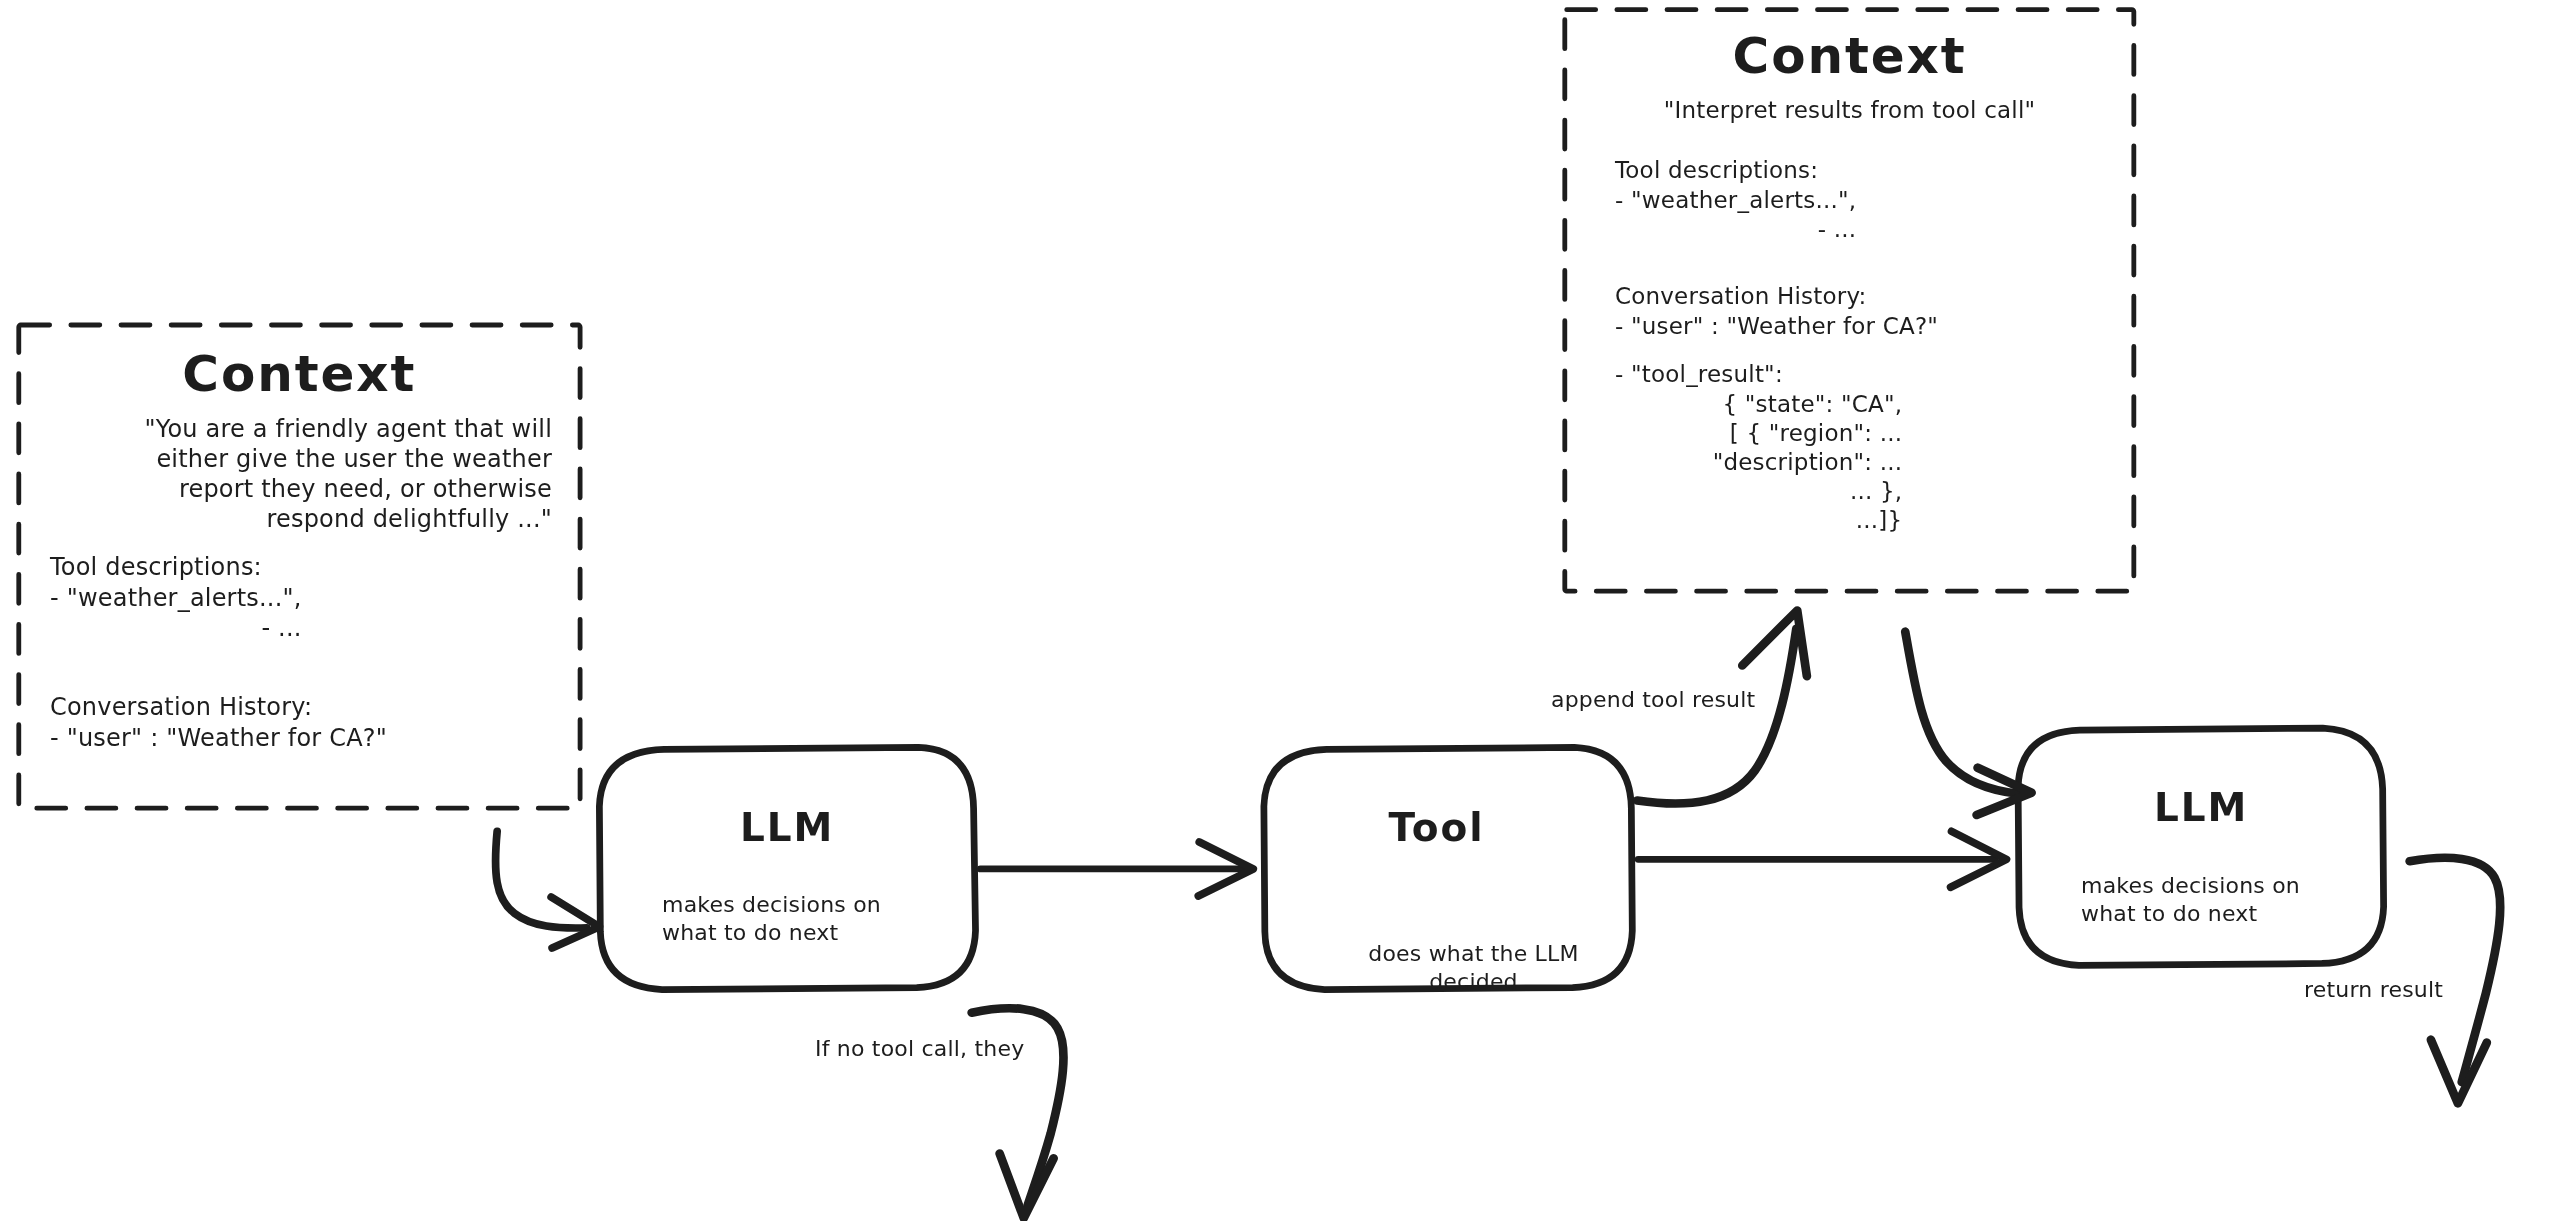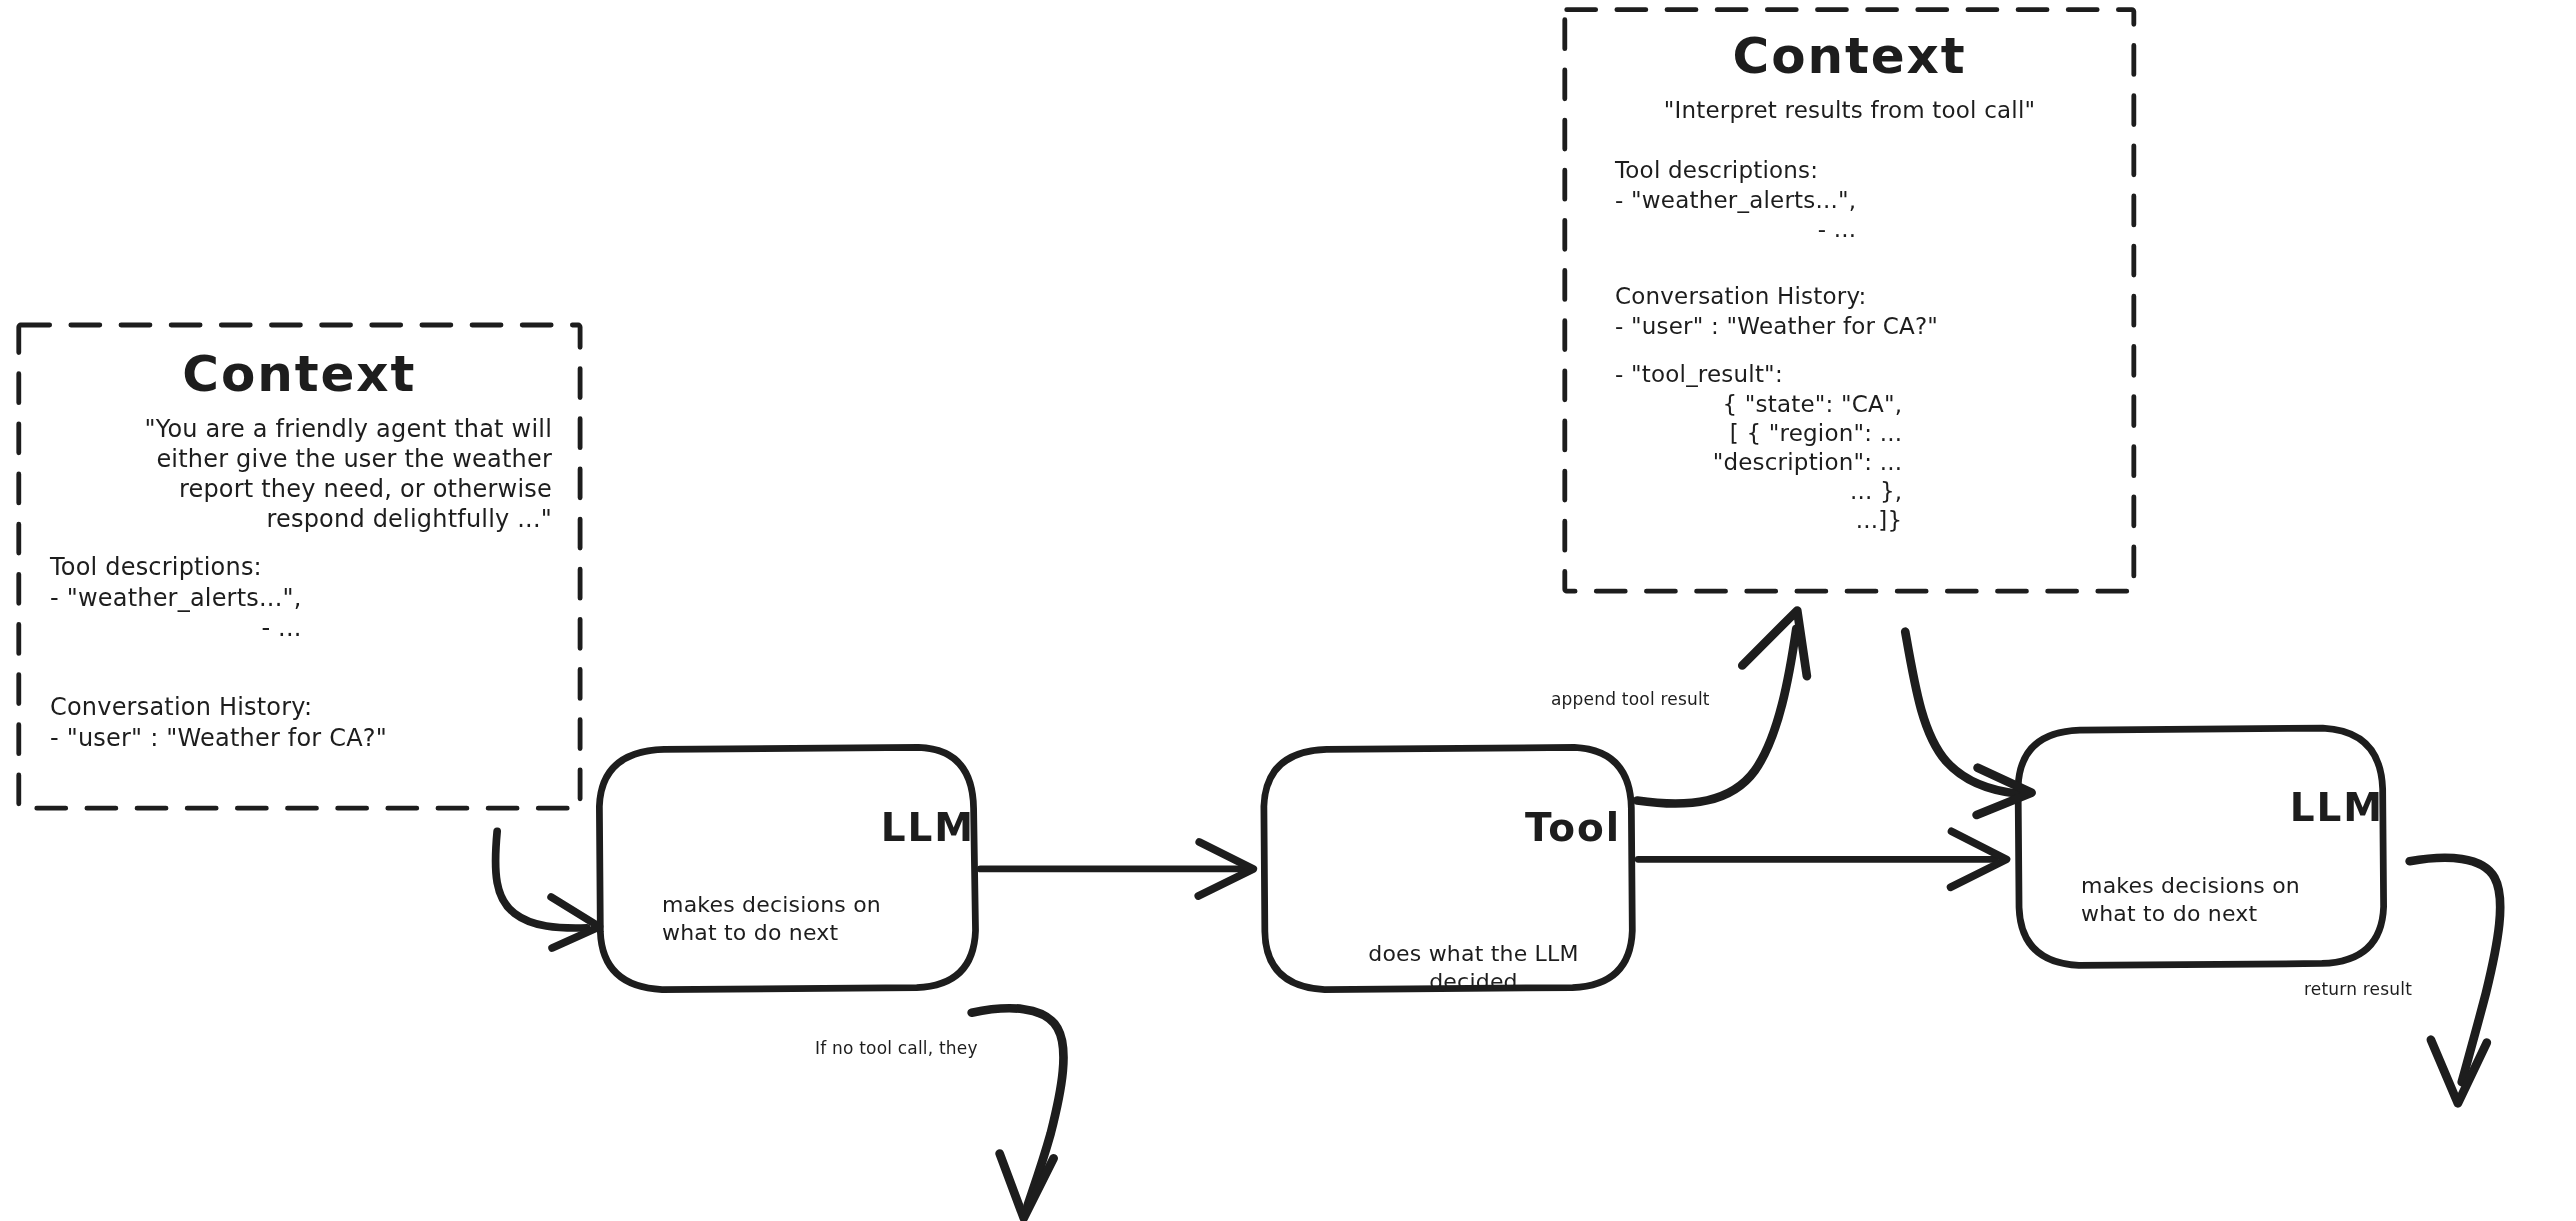--- a/index.html
+++ b/index.html
@@ -42,28 +42,29 @@
     line-height: 30px;
   }
   .ctx-body-sm {
     font-size: 23px;
     line-height: 29px;
   }
   .node-title {
     font-size: 39px;
     font-weight: 600;
     letter-spacing: 1.9px;
+    text-align: center;
   }
   .node-sub {
     font-size: 22px;
     line-height: 28px;
     text-align: left;
   }
   .edge-label {
-    font-size: 17px;
+    font-size: 22px;
     line-height: 27px;
   }
 </style>
 </head>
 <body>
 
 <svg id="canvas" viewBox="0 0 2670 1266" xmlns="http://www.w3.org/2000/svg">
 
   <rect x="19" y="337" width="582" height="501" class="ink" stroke-width="5" stroke-dasharray="30 22" rx="2"></rect>
 

